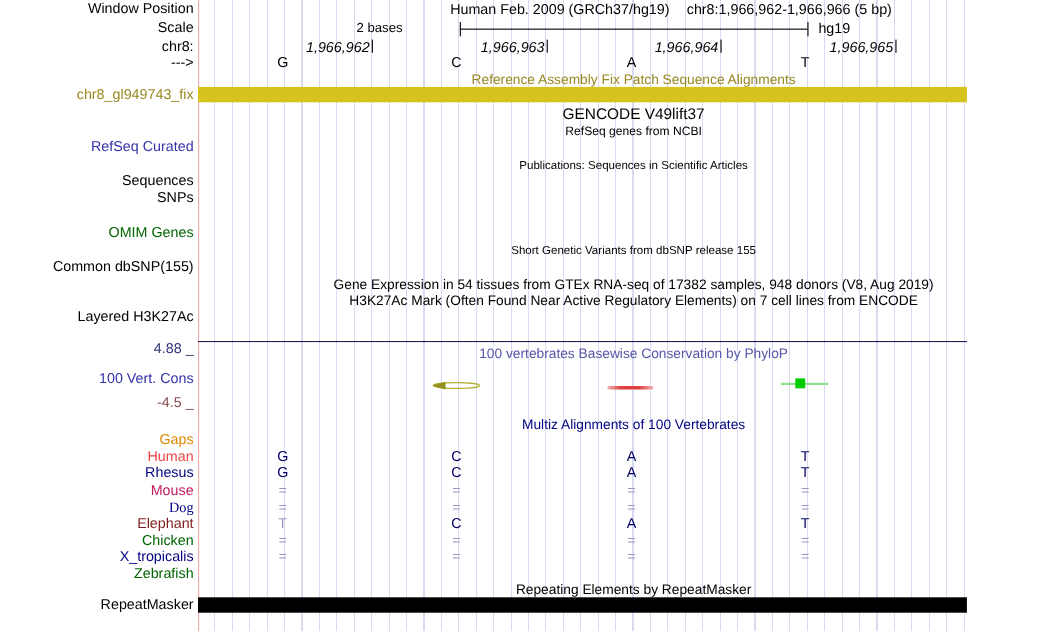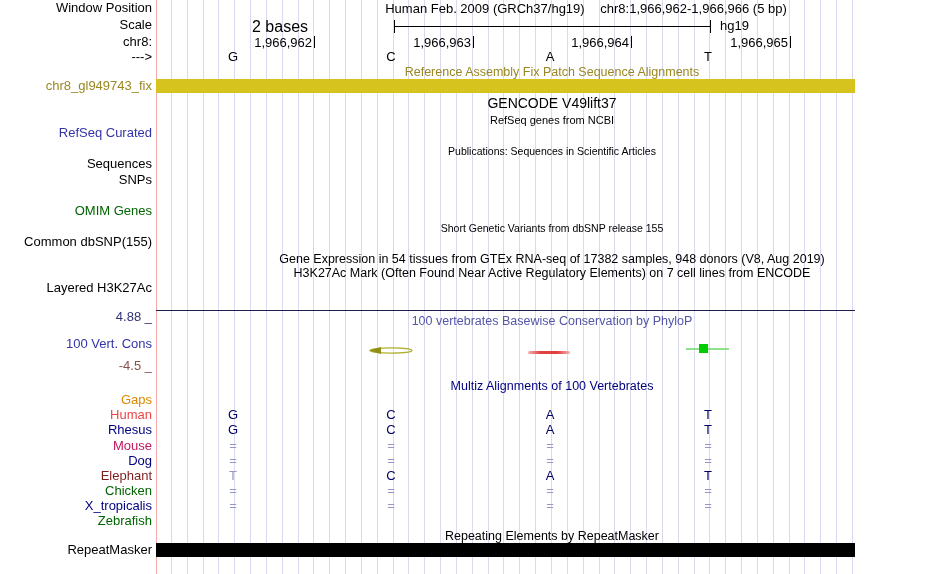--- a/index.html
+++ b/index.html
@@ -1,18 +1,18 @@
 <!DOCTYPE html>
 <html><head>
 <meta charset="utf-8">
 <style>
   html,body { margin:0; padding:0; background:#fff; }
   .browser {
     position:relative; width:855px; height:574px; background:#ffffff;
-    font-family:"Liberation Sans", sans-serif; overflow:hidden; color:#000;
+    font-family:"Liberation Sans", sans-serif; overflow:hidden; color:#000;margin-left:24px;
   }
   
   .grid {
     position:absolute; left:156px; top:0; width:792px; height:574px;
     background-image:repeating-linear-gradient(90deg,
       transparent 0px, transparent 14.84px, #d9d9ef 14.84px, #d9d9ef 15.84px);
   }
   .pink-line { position:absolute; left:156px; top:0; width:1px; height:574px; background:#f5a9a9; }
 
   .lbl {
@@ -33,26 +33,26 @@
   .c-green  { color:#006400; }
   .c-orange { color:#dd8800; }
   .c-maroon { color:#885050; }
   .c-slate  { color:#5555aa; }
   .c-dkblue { color:#333377; }
 
   .hdr-center { position:absolute; left:190px; width:792px; top:1px; text-align:center;
                 font-size:13px; white-space:nowrap; }
   .hdr-center span { margin:0 6px; }
 
-  .scale-text { position:absolute; left:252px; width:138px; top:18px; text-align:left; font-size:16px; }
+  .scale-text { position:absolute; left:252px; width:138px; top:18px; text-align:center; font-size:12px; }
   .scale-line { position:absolute; left:394px; top:26px; width:316px; height:1px; background:#000; }
   .scale-endtick { position:absolute; top:20px; width:1px; height:13px; background:#000; }
   .scale-genome { position:absolute; left:720px; top:18px; font-size:13px; }
 
-  .coord { position:absolute; width:88px; text-align:right; top:35px; font-size:13px; }
+  .coord { position:absolute; width:88px; text-align:right; top:35px; font-size:13px;font-style:italic; }
   .coord-tick { position:absolute; top:36px; width:1px; height:12px; background:#000; }
 
   .ruler-base, .align-cell {
     position:absolute; transform:translateX(-50%);
     font-size:13px; line-height:14px; top:0;
   }
   .ruler-bases { position:absolute; left:0; top:50px; width:950px; height:15px; }
 
   .bar { position:absolute; left:156px; width:792px; height:14px; }
   .bar-fix    { top:79px;  background:#d6c31e; }
@@ -171,21 +171,21 @@
       </div>
       <div class="align-row" style="top: 439px;">
         <div class="row-label" style="color: #be185d;">Mouse</div>
         <span class="align-cell dim" style="left: 233px;">=</span>
         <span class="align-cell dim" style="left: 391px;">=</span>
         <span class="align-cell dim" style="left: 550px;">=</span>
         <span class="align-cell dim" style="left: 708px;">=</span>
         <span class="align-cell dim" style="left: 867px;">=</span>
       </div>
       <div class="align-row" style="top: 454px;">
-        <div class="row-label" style="color: rgb(0, 0, 128);">Dog</div>
+        <div class="row-label" style="color: rgb(0, 0, 128); font-family: Liberation Serif, serif;">Dog</div>
         <span class="align-cell dim" style="left: 233px;">=</span>
         <span class="align-cell dim" style="left: 391px;">=</span>
         <span class="align-cell dim" style="left: 550px;">=</span>
         <span class="align-cell dim" style="left: 708px;">=</span>
         <span class="align-cell dim" style="left: 867px;">=</span>
       </div>
       <div class="align-row" style="top: 469px;">
         <div class="row-label" style="color: #7f1d1d;">Elephant</div>
         <span class="align-cell dim" style="left: 233px;">T</span>
         <span class="align-cell" style="left: 391px;">C</span>

